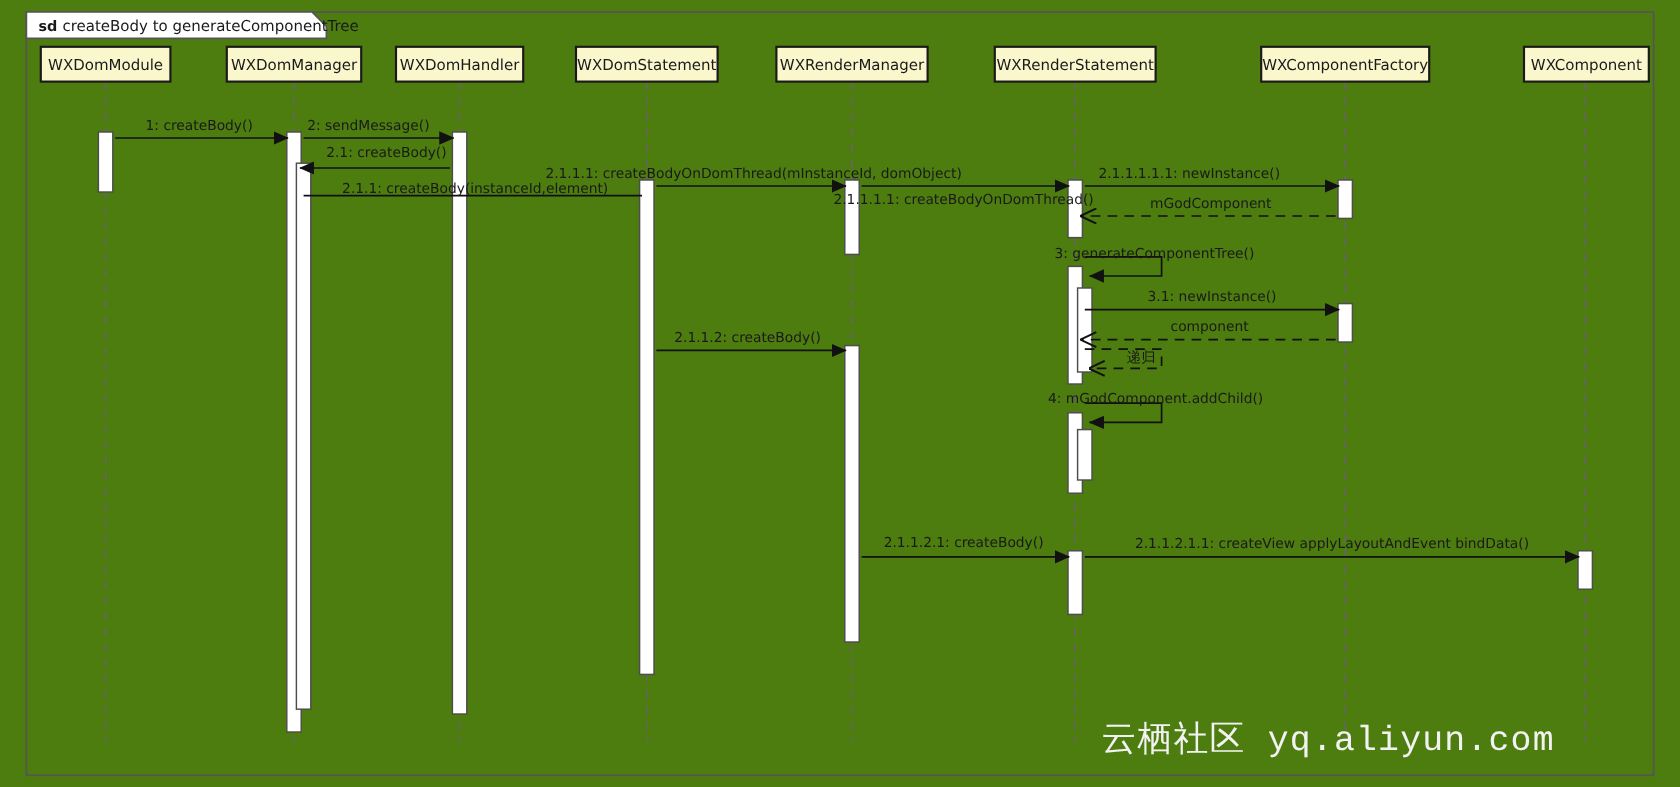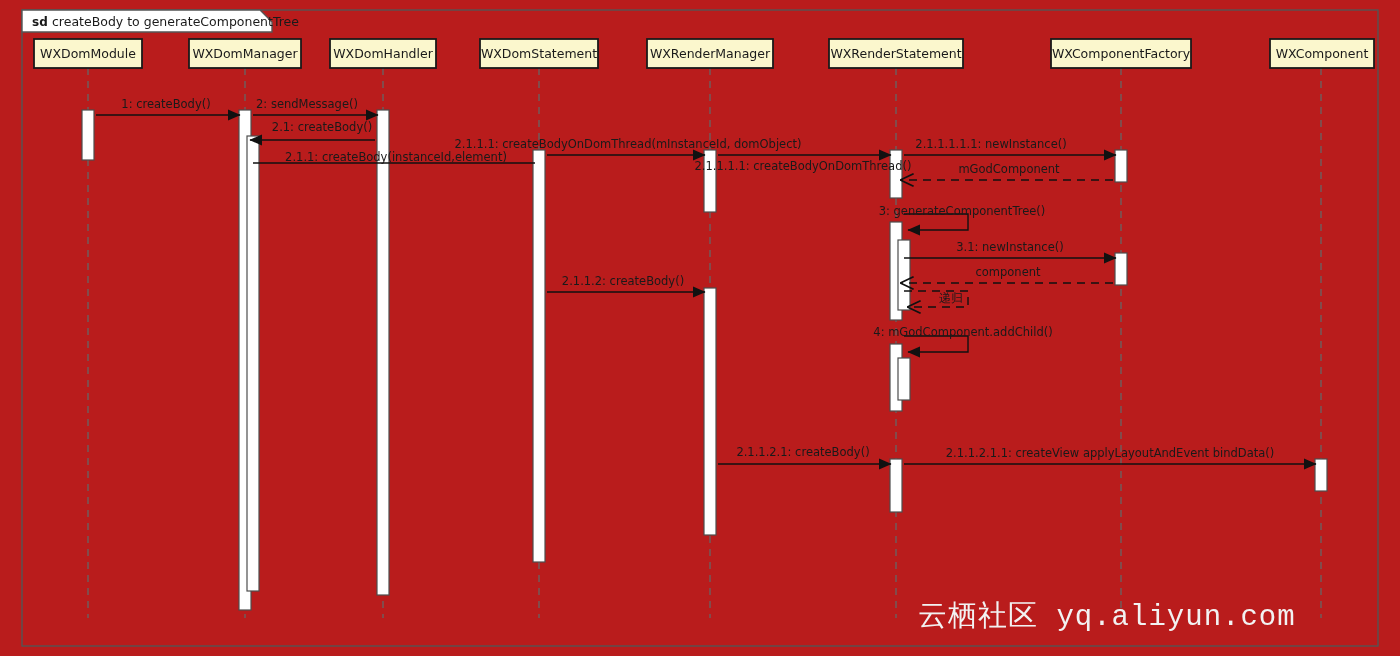--- a/index.html
+++ b/index.html
@@ -1,18 +1,18 @@
 <!DOCTYPE html>
 <html><head>
 <meta charset="utf-8">
 <title>Sequence Diagram</title>
 <style>
   html,body{margin:0;padding:0;background:#ffffff;}
   body{font-family:"DejaVu Sans","Liberation Sans",sans-serif;}
-  #stage{position:relative;width:1400px;height:656px;background:#b91c1c;overflow:hidden;}
+  #stage{position:relative;width:1400px;height:656px;background:#4d7c0f;overflow:hidden;}
   #diagram{position:absolute;left:0;top:0;width:1400px;height:656px;}
   .wm{
     position:absolute;
     left:918px;top:596px;
     font-family:Liberation Mono, monospace;
     font-size:29px;
     color:#f2f2f2;
     letter-spacing:1px;
     white-space:nowrap;
     user-select:none;

